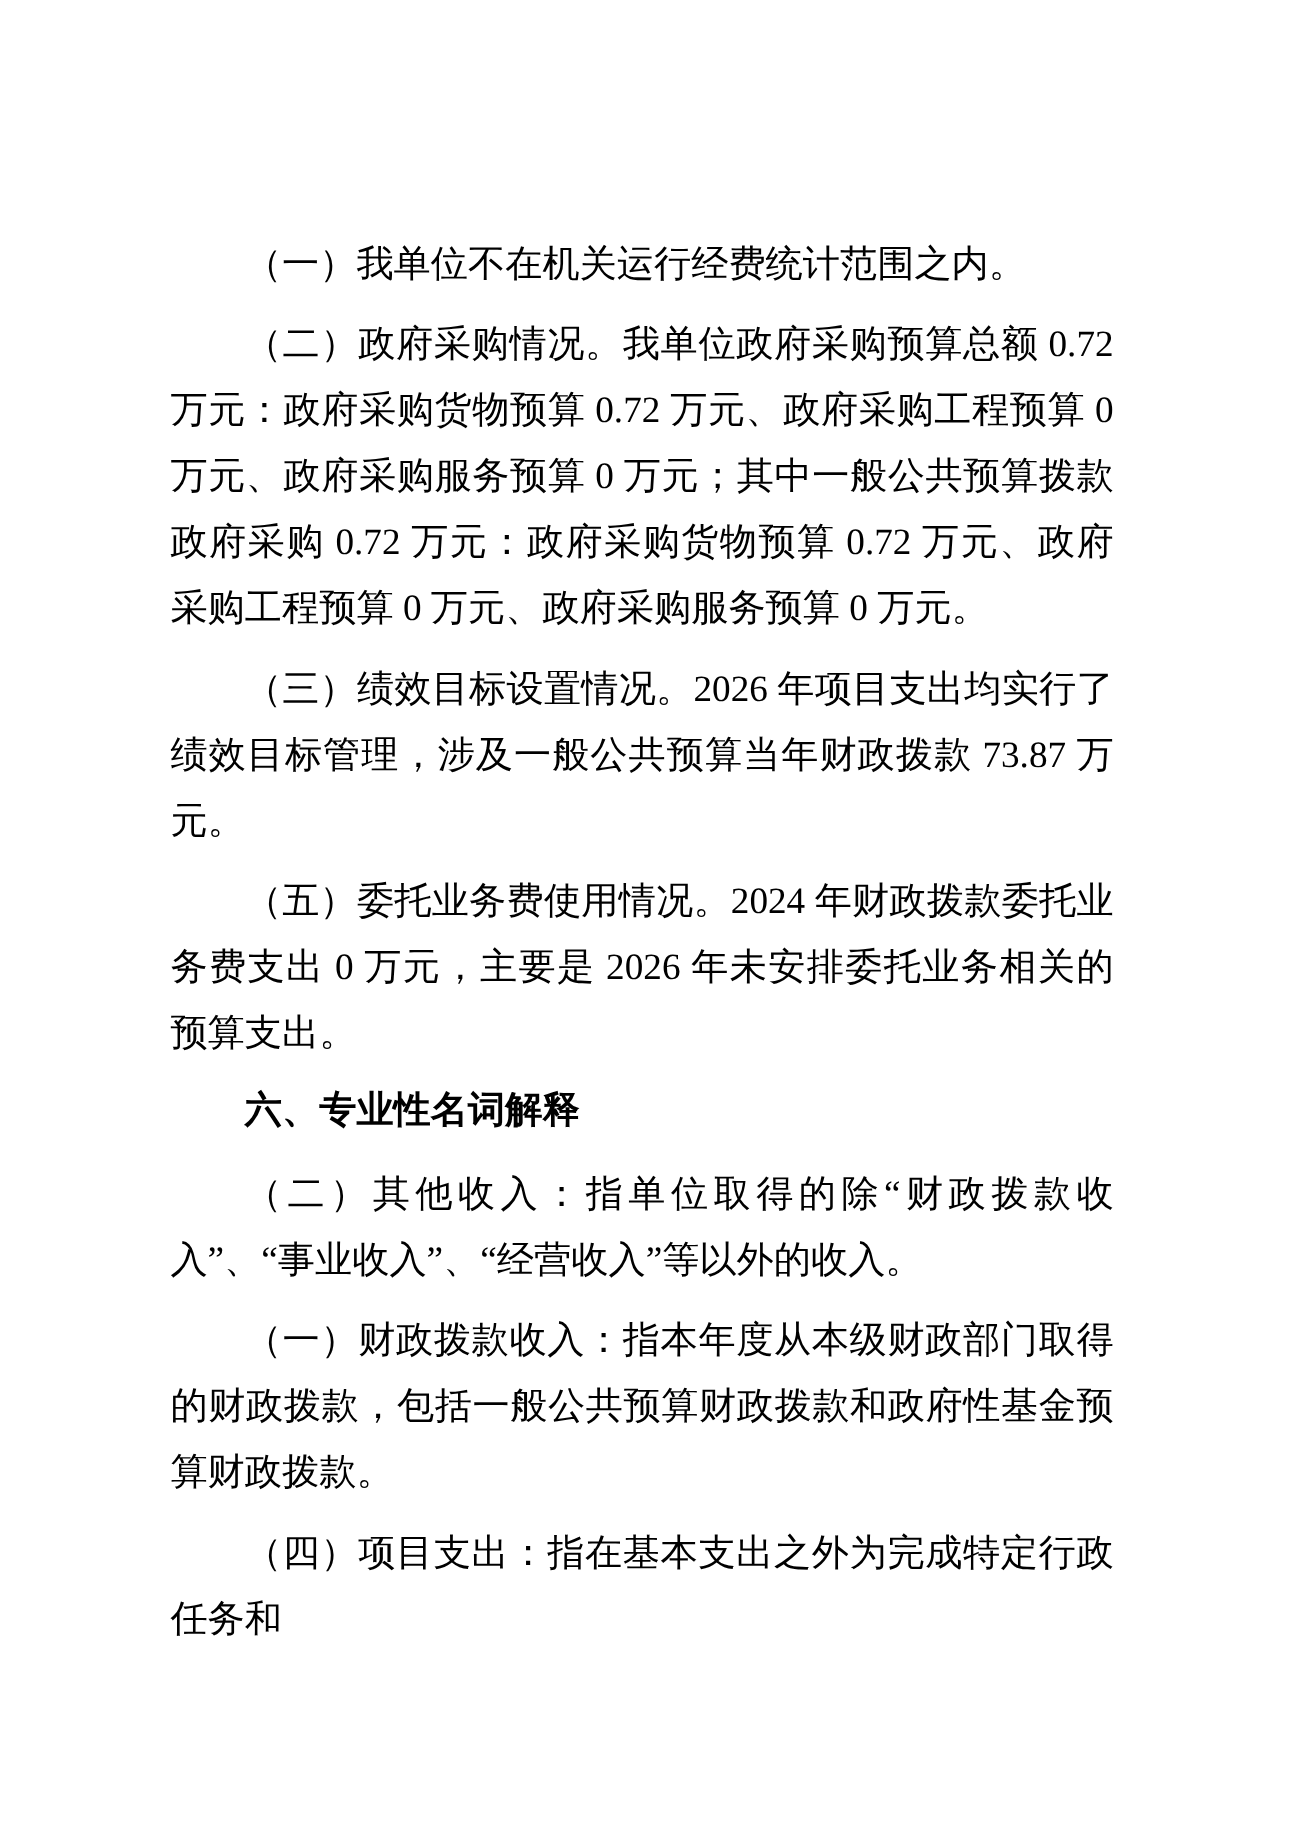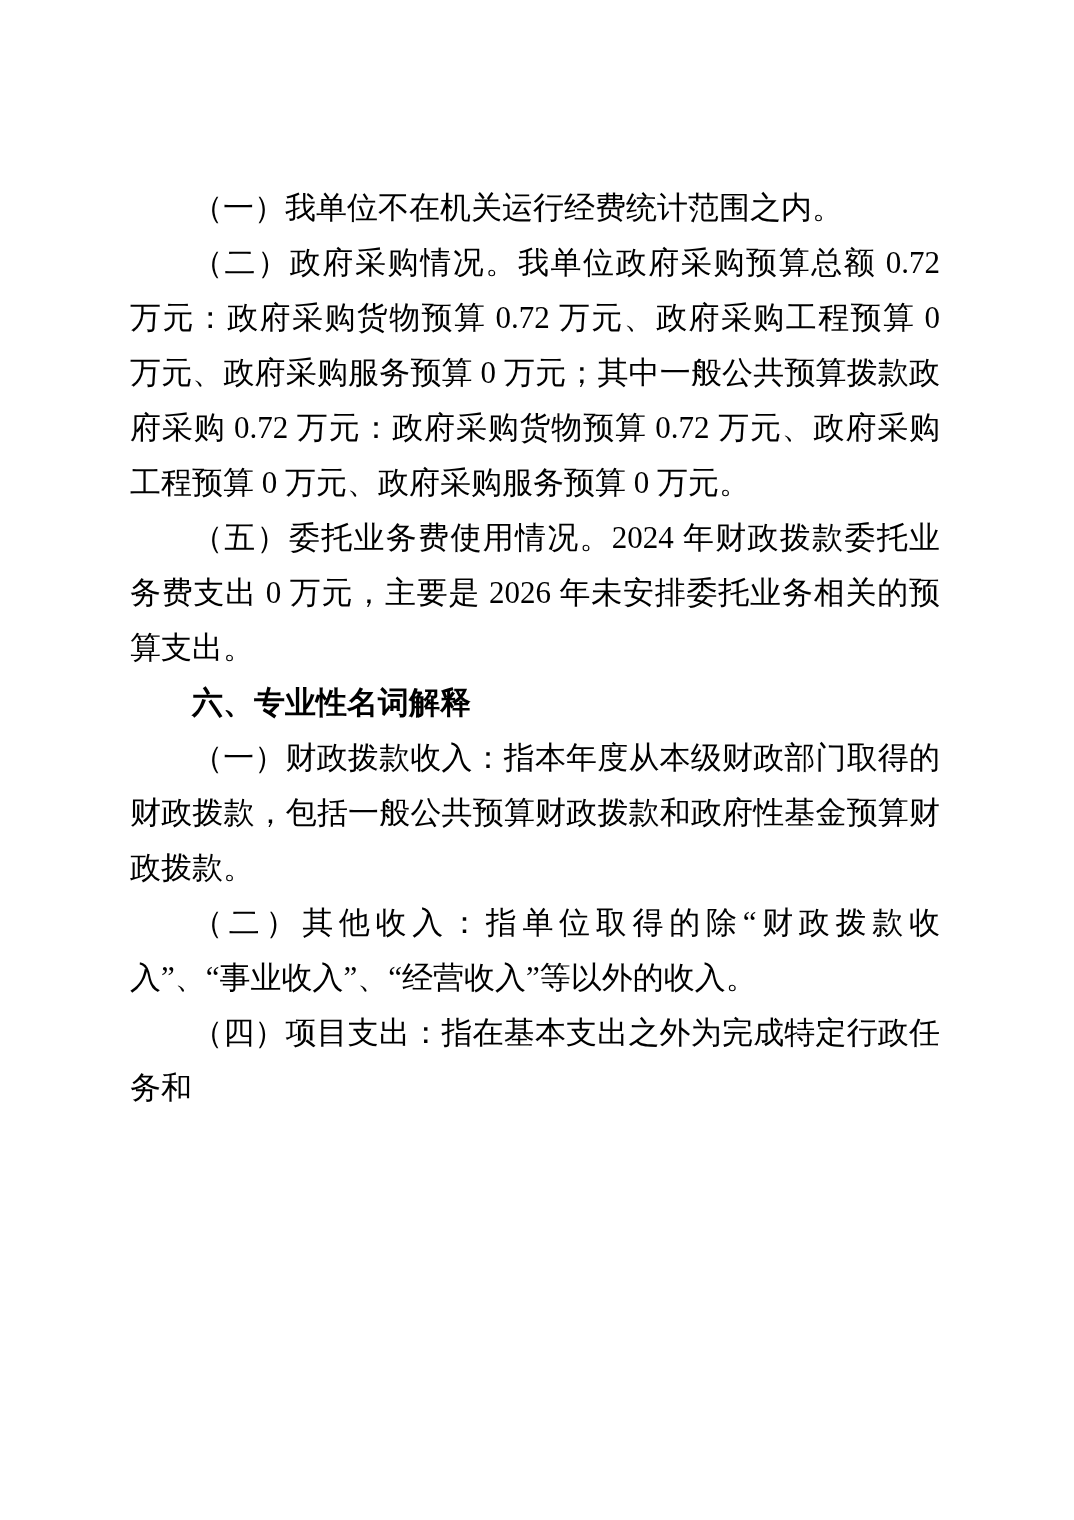--- a/index.html
+++ b/index.html
@@ -17,38 +17,39 @@
     padding: 180px 134px 0 130px;
     overflow: hidden;
   }
   .doc-body {
     font-family: "Liberation Serif", "DejaVu Serif", serif;
     font-size: 31px;
     line-height: 55px;
     color: #000000;
   }
   .doc-body p {
-    margin: 0;
+    margin: 12px;
     padding: 0;
     text-align: justify;
     text-indent: 2em;
     word-break: break-all;
   }
   .doc-body p.section-heading {
-    font-family: Liberation Sans, sans-serif;
+    font-family: Liberation Mono, monospace;
     font-weight: bold;
     text-align: left;
   }
 </style>
 </head>
 <body>
 
 <div class="page">
   <div class="doc-body">
     <p>（一）我单位不在机关运行经费统计范围之内。</p>
     <p>（二）政府采购情况。我单位政府采购预算总额 0.72 万元：政府采购货物预算 0.72 万元、政府采购工程预算 0 万元、政府采购服务预算 0 万元；其中一般公共预算拨款政府采购 0.72 万元：政府采购货物预算 0.72 万元、政府采购工程预算 0 万元、政府采购服务预算 0 万元。</p>
+    <p>（三）绩效目标设置情况。2026 年项目支出均实行了绩效目标管理，涉及一般公共预算当年财政拨款 73.87 万元。</p>
     <p>（五）委托业务费使用情况。2024 年财政拨款委托业务费支出 0 万元，主要是 2026 年未安排委托业务相关的预算支出。</p>
     <p class="section-heading">六、专业性名词解释</p>
+    <p>（二）其他收入：指单位取得的除“财政拨款收入”、“事业收入”、“经营收入”等以外的收入。</p>
     <p>（一）财政拨款收入：指本年度从本级财政部门取得的财政拨款，包括一般公共预算财政拨款和政府性基金预算财政拨款。</p>
-    <p>（二）其他收入：指单位取得的除“财政拨款收入”、“事业收入”、“经营收入”等以外的收入。</p>
     <p>（四）项目支出：指在基本支出之外为完成特定行政任务和</p>
   </div>
 </div>
 
 </body></html>

